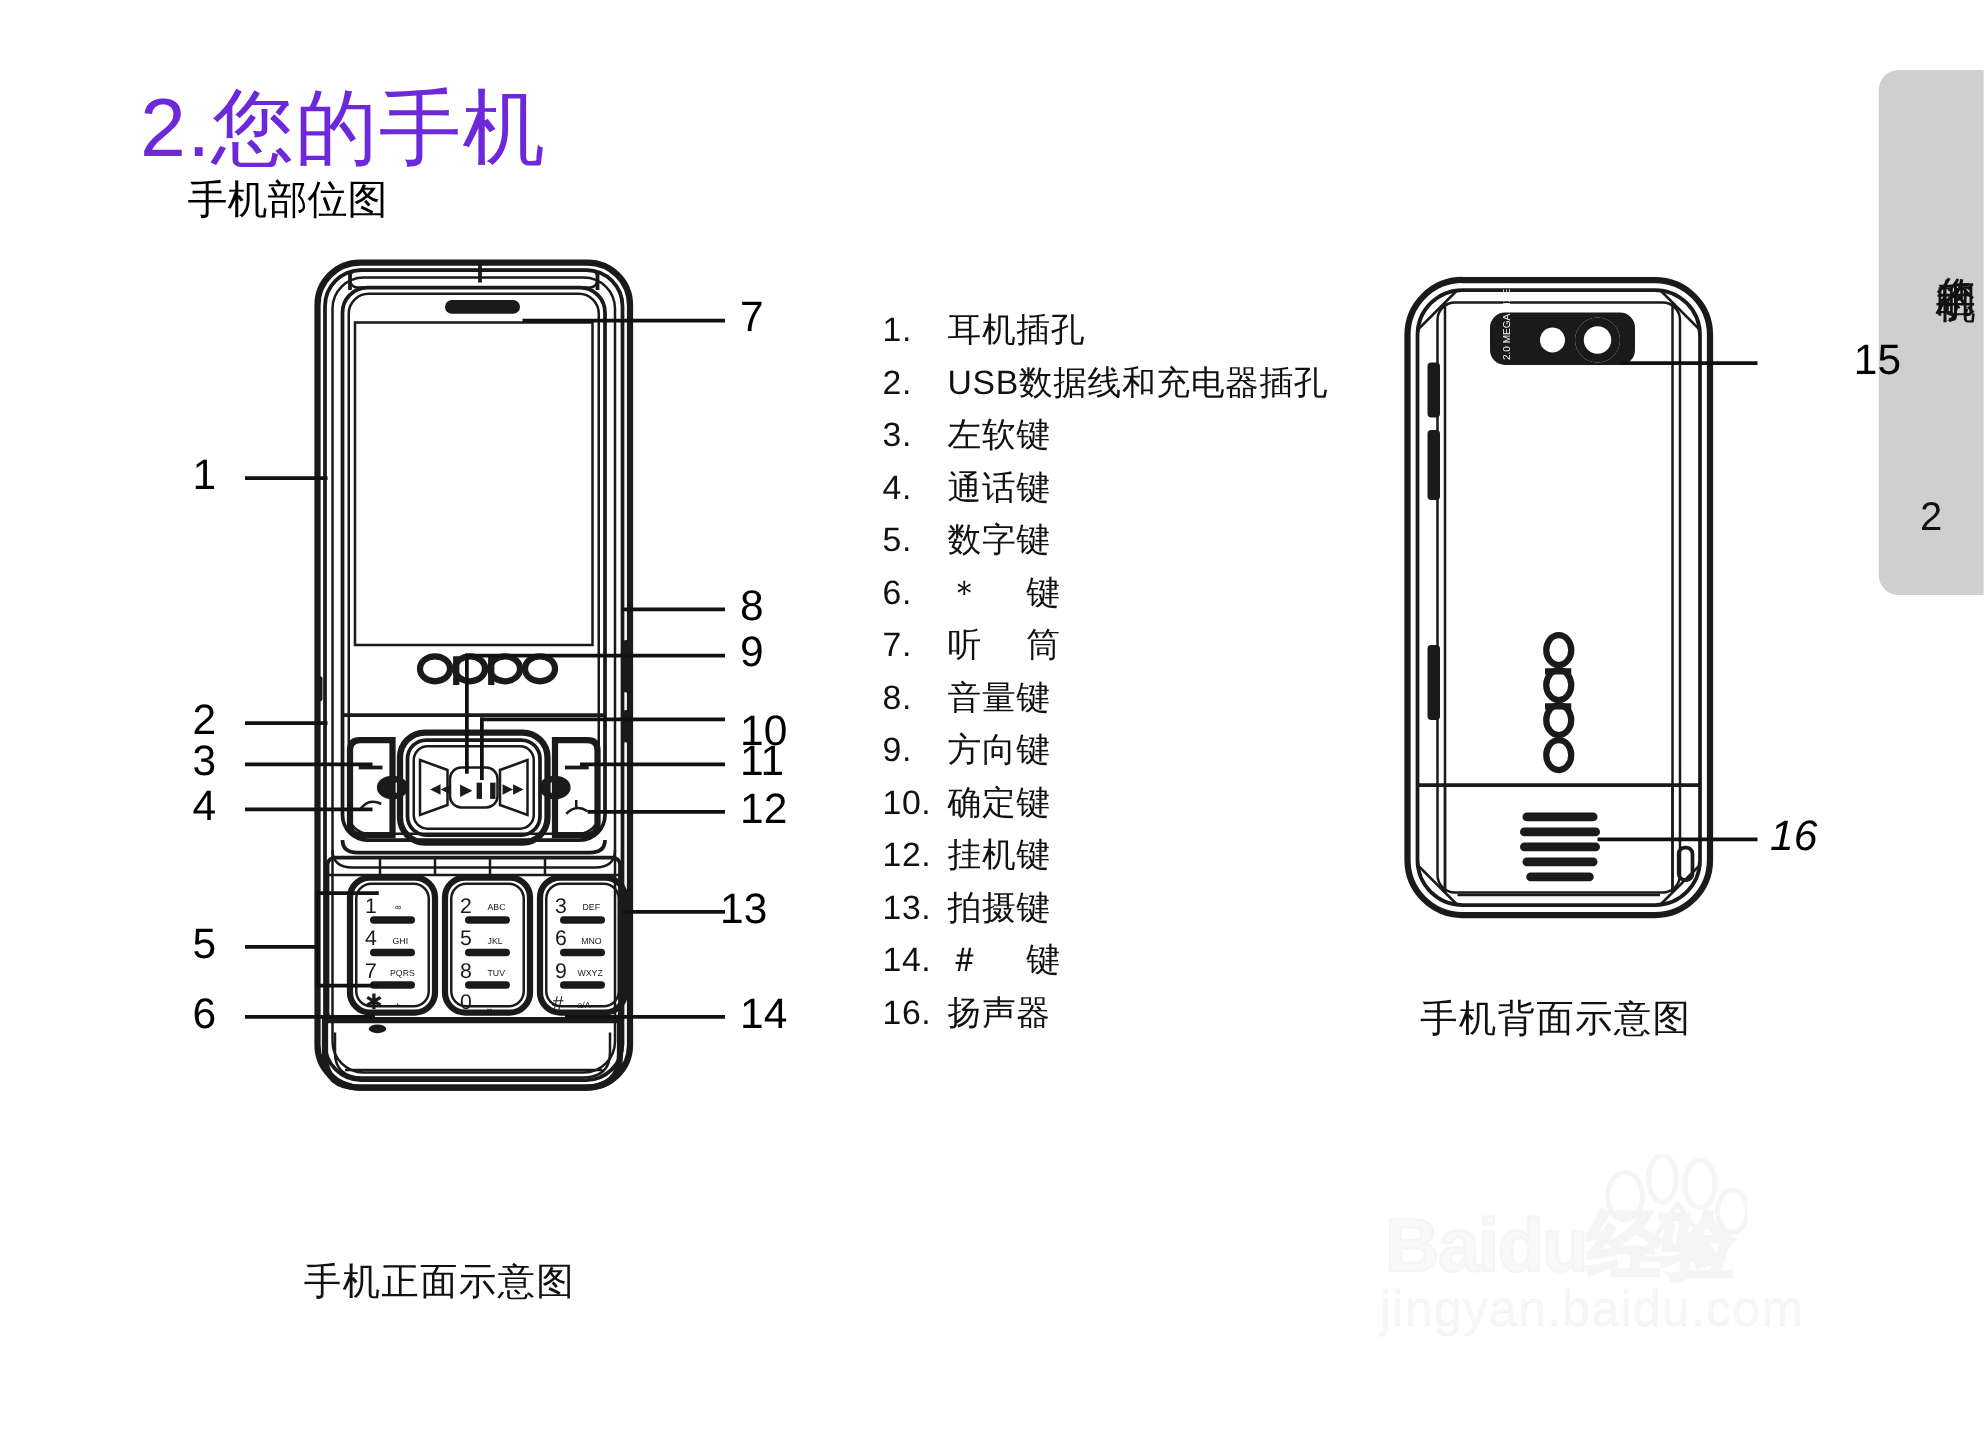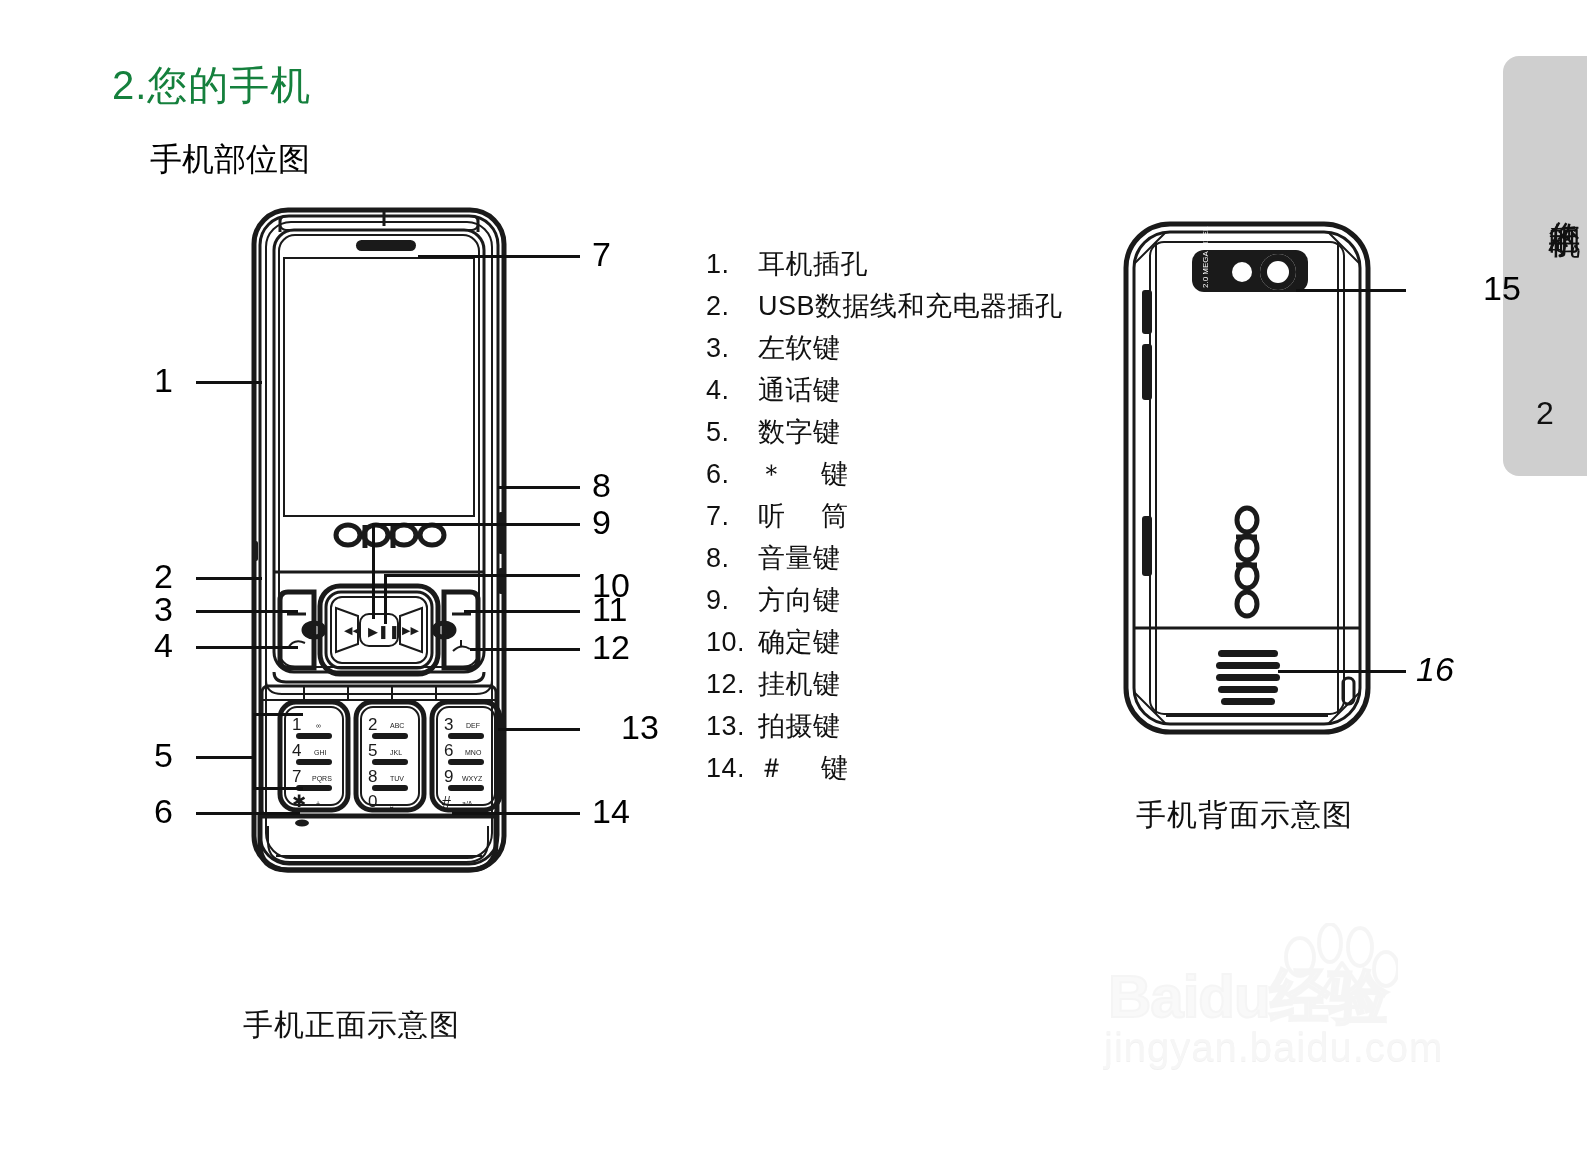--- a/index.html
+++ b/index.html
@@ -9,22 +9,22 @@
     font-family:"Liberation Sans","DejaVu Sans",sans-serif;
     color:#111;
     overflow:hidden;
     position:relative;
   }
   .page{position:absolute;inset:0;}
 
   
   #title{
     position:absolute;left:112px;top:58px;
-    font-size:40px;letter-spacing:1px;font-weight:400;
-    white-space:nowrap;color:#15803d;text-align:right;
+    font-size:66px;letter-spacing:1px;font-weight:400;
+    white-space:nowrap;color:#6d28d9;text-align:right;
   }
   #subtitle{
     position:absolute;left:150px;top:138px;
     font-size:32px;font-weight:400;white-space:nowrap;color:#000;
   }
 
   
   #legend{position:absolute;left:706px;top:243px;width:400px;}
   .legend-row{
     display:flex;align-items:flex-start;
@@ -312,21 +312,21 @@
   <div class="lead-line" style="left:384px;top:574px;width:196px;"></div>
   <div class="lead-num" style="left:592px;top:556px;margin-top:12px;">10</div>
 
   <div class="lead-line" style="left:464px;top:610px;width:116px;"></div>
   <div class="lead-num" style="left:592px;top:592px;">11</div>
 
   <div class="lead-line" style="left:470px;top:648px;width:110px;"></div>
   <div class="lead-num" style="left:592px;top:630px;">12</div>
 
   <div class="lead-line" style="left:498px;top:728px;width:82px;"></div>
-  <div class="lead-num" style="left:621px;top:710px;">13</div>
+  <div class="lead-num" style="left:576px;top:710px;">13</div>
 
   <div class="lead-line" style="left:452px;top:812px;width:128px;"></div>
   <div class="lead-num" style="left:592px;top:794px;">14</div>
 
   <div class="lead-line" style="left:1296px;top:289px;width:110px;"></div>
   <div class="lead-num" style="left:1483px;top:271px;">15</div>
 
   <div class="lead-line" style="left:1278px;top:670px;width:128px;"></div>
   <div class="lead-num" style="left:1416px;top:652px;font-style:italic;">16</div>
 
@@ -375,20 +375,24 @@
       <span class="legend-num">12.</span>
       <span class="legend-lbl">挂机键</span>
     </div>
     <div class="legend-row">
       <span class="legend-num">13.</span>
       <span class="legend-lbl">拍摄键</span>
     </div>
     <div class="legend-row">
       <span class="legend-num">14.</span>
       <span class="legend-lbl">＃　 键</span>
+    </div>
+    <div class="legend-row">
+      <span class="legend-num">16.</span>
+      <span class="legend-lbl">扬声器</span>
     </div>
   </div>
 
   <div class="caption" id="caption-back">手机背面示意图</div>
   <div class="caption" id="caption-front">手机正面示意图</div>
 
   <div id="watermark">
     <div id="wm-brand">Baidu经验</div>
     <svg id="wm-paw" width="120" height="90" viewBox="0 0 120 90">
       <ellipse cx="22" cy="34" rx="14" ry="19" fill="none" stroke="#ededed" stroke-width="4"></ellipse>

